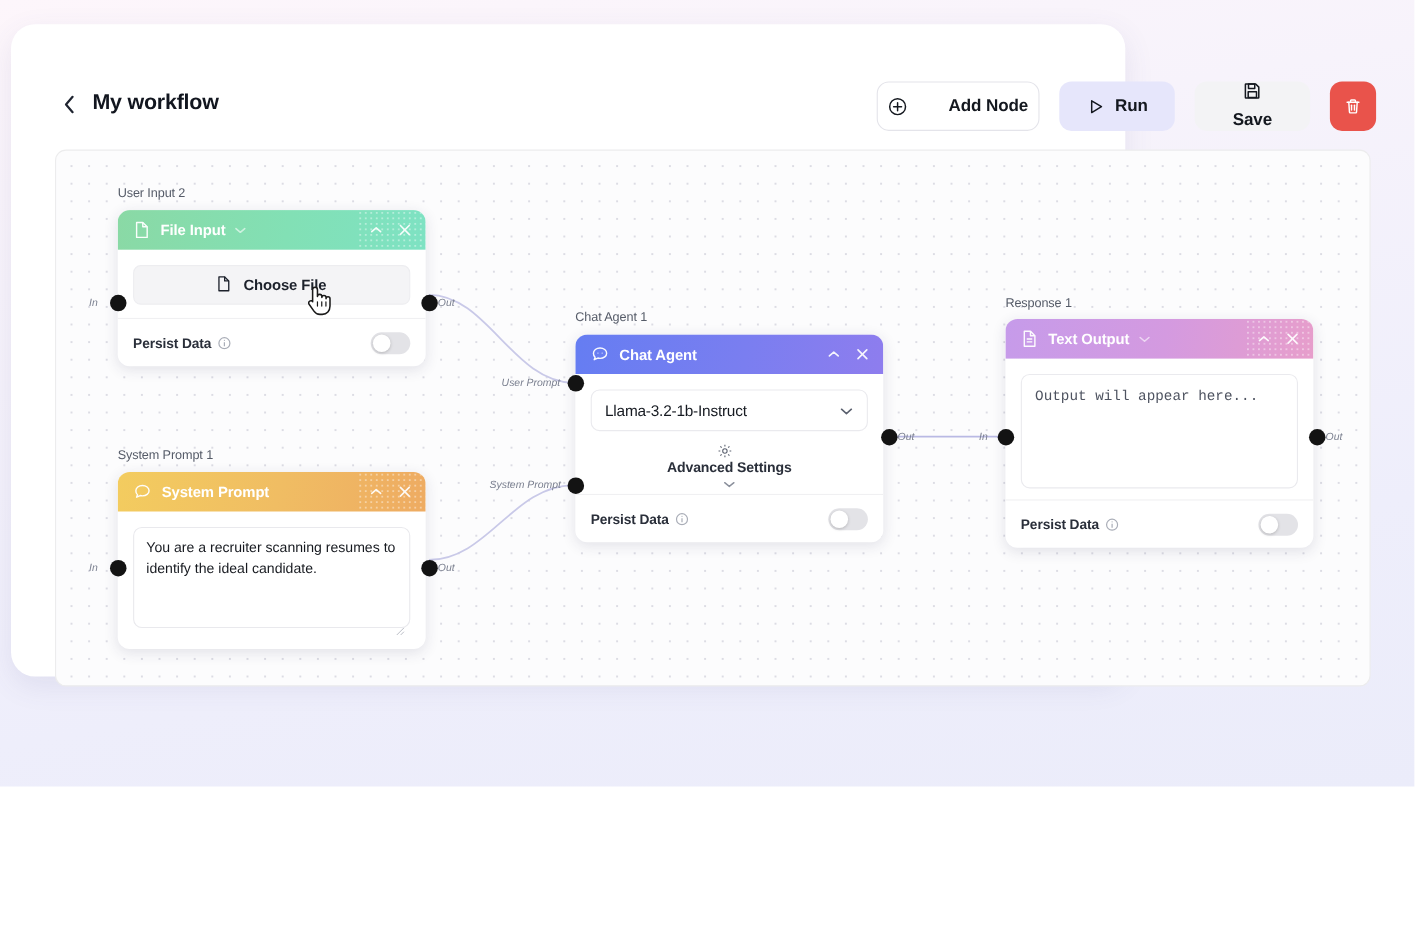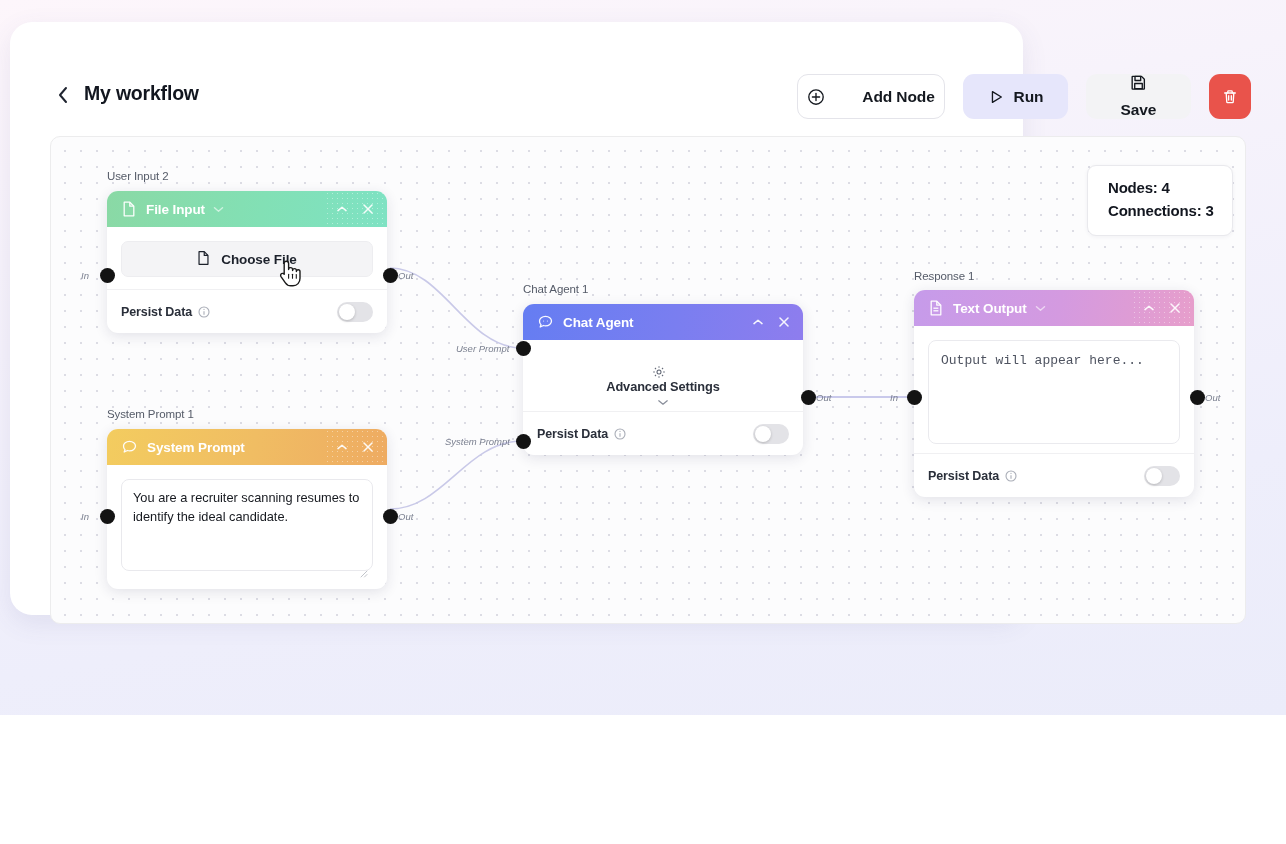--- a/index.html
+++ b/index.html
@@ -434,24 +434,20 @@
 
       <svg id="edge-layer">
 
         <path d="M 339 131 C 392 131, 415 210, 470 211" fill="none" stroke="#c9c9e8" stroke-width="1.6"></path>
 
         <path d="M 339 372 C 392 372, 415 305, 470 304" fill="none" stroke="#c9c9e8" stroke-width="1.6"></path>
 
         <path d="M 757 260 L 862 260" fill="none" stroke="#b9b9e4" stroke-width="1.6"></path>
       </svg>
 
-      <div id="stats-badge">
-        <div>Nodes: 4</div>
-        <div>Connections: 3</div>
-      </div>
 
       <div class="node-caption" style="left:56px; top:33px;">User Input 2</div>
       <div class="port" style="left:49px; top:131px;"></div>
       <div class="port-label" style="left:30px; top:133px;">In</div>
       <div class="port" style="left:332px; top:131px;"></div>
       <div class="port-label" style="left:347px; top:133px;">Out</div>
 
       <div class="node" id="node-file-input" style="left:56px; top:54px;">
         <div class="node-header">
           <span class="nh-icon">
@@ -569,20 +565,29 @@
               </svg>
           </span>
           <span class="nh-btn">
             <svg width="12" height="12" viewBox="0 0 12 12" fill="none" stroke="#ffffff" stroke-width="1.5" stroke-linecap="round">
                 <line x1="2" y1="2" x2="10" y2="10"></line>
                 <line x1="10" y1="2" x2="2" y2="10"></line>
               </svg>
           </span>
         </div>
         <div class="node-body">
+          <div id="model-select">
+            <span>Llama-3.2-1b-Instruct</span>
+            <span class="ms-spacer"></span>
+            <span>
+              <svg width="13" height="8" viewBox="0 0 13 8" fill="none" stroke="#5a606e" stroke-width="1.4" stroke-linecap="round" stroke-linejoin="round">
+                  <polyline points="2,2 6.5,6 11,2"></polyline>
+                </svg>
+            </span>
+          </div>
           <div id="adv-settings">
             <span class="as-gear">
               <svg width="14" height="14" viewBox="0 0 16 16" fill="none" stroke="currentColor" stroke-width="1.15">
                   <circle cx="8" cy="8" r="2.3"></circle>
                   <path d="M8 1.4v1.8M8 12.8v1.8M1.4 8h1.8M12.8 8h1.8M3.3 3.3l1.3 1.3M11.4 11.4l1.3 1.3M12.7 3.3l-1.3 1.3M4.6 11.4l-1.3 1.3"></path>
                 </svg>
             </span>
             <span>Advanced Settings</span>
             <span class="as-spacer"></span>
             <span>

